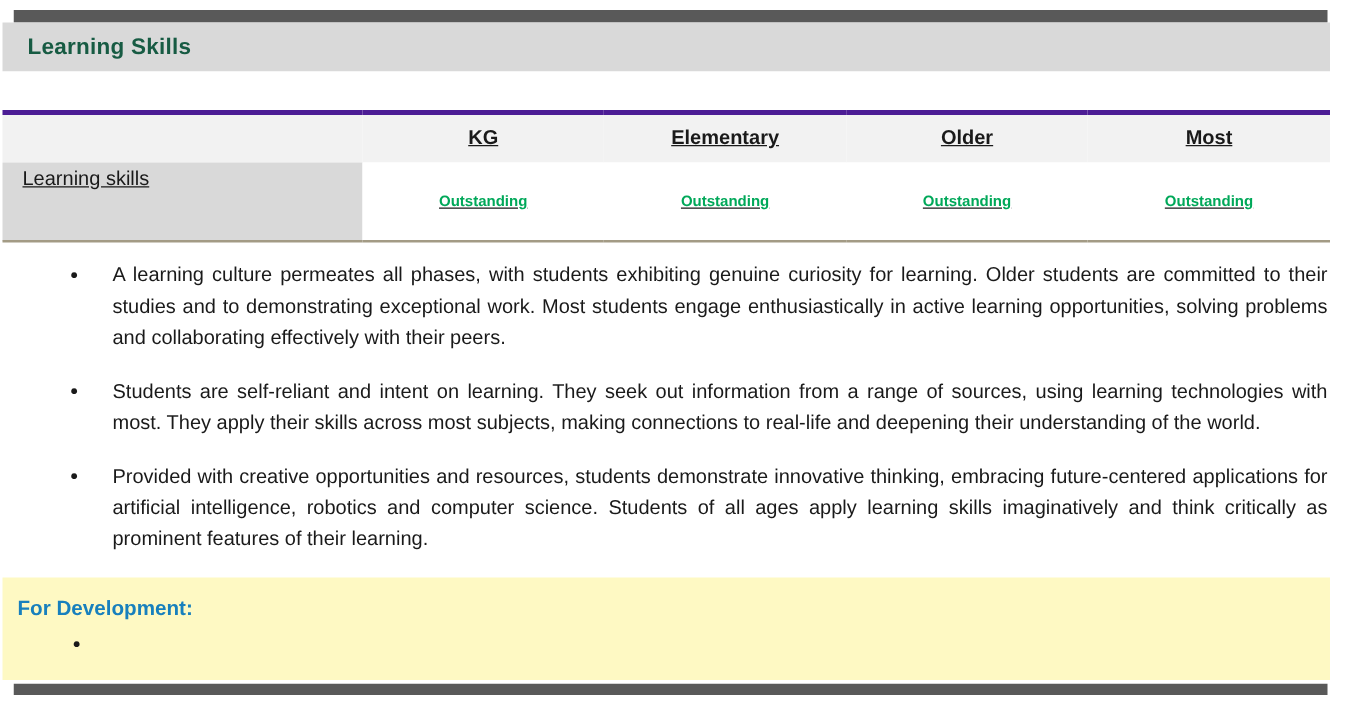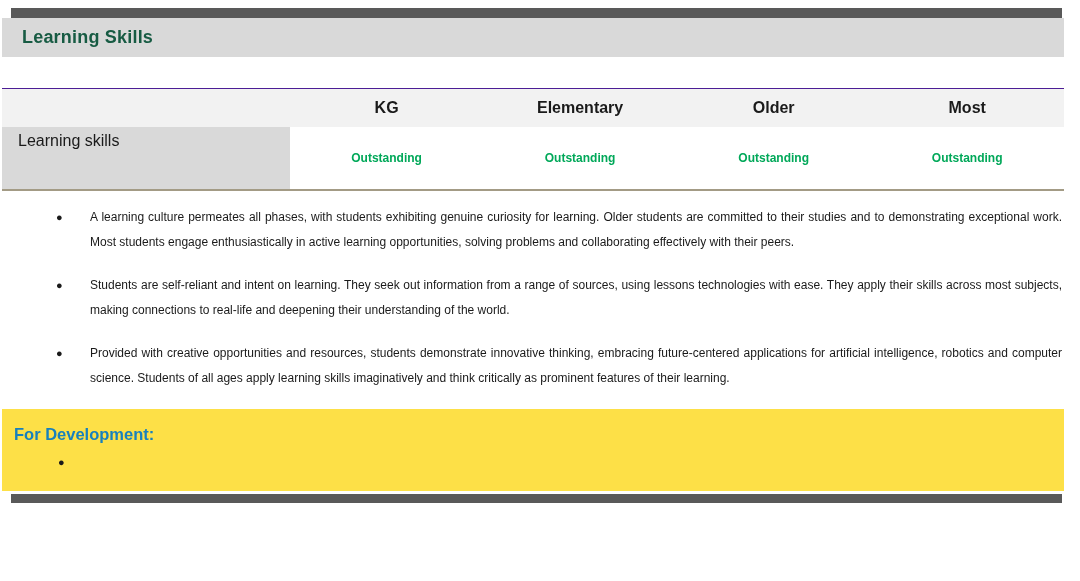--- a/index.html
+++ b/index.html
@@ -17,22 +17,22 @@
   .title-band{
     background:#d9d9d9;height:39px;margin:0 16px 0 2px;
     display:flex;align-items:center;padding-left:20px;box-sizing:border-box;
   }
   .title-band h1{
     margin:0;font-size:18px;font-weight:bold;color:#175b43;letter-spacing:.2px;
   }
 
   .grade-table{
     margin:31px 16px 0 2px;
-    border-top:1px solid #4c1d95;border-bottom:2px solid #a39b85;
-    border-collapse:collapse;width:1062px;table-layout:fixed;
+    border-top:4px solid #4c1d95;border-bottom:2px solid #a39b85;
+    border-collapse:collapse;width:1062px;table-layout:fixed;text-decoration:underline;
   }
   .grade-table col.label-col{width:287px;}
   .grade-table col.phase-col{width:193px;}
   .grade-table th{
     background:#f2f2f2;height:38px;font-size:16px;font-weight:bold;
     color:#1a1a1a;text-align:center;vertical-align:middle;padding:0;
   }
   .grade-table td{height:57px;vertical-align:middle;padding:0;}
   .grade-table td.row-label{
     background:#d9d9d9;vertical-align:top;text-align:left;
@@ -46,25 +46,25 @@
   .bullets{margin:14px 0 0 0;padding:0;list-style:none;}
   .bullets li{
     display:flex;margin:0 0 18px 0;
   }
   .bullets .dot{
     flex:0 0 34px;margin-left:56px;text-align:left;
     font-size:15px;line-height:25px;color:#1a1a1a;
   }
   .bullets .bullet-text{
     flex:1;margin-right:18px;text-align:justify;
-    font-size:12px;line-height:25px;color:#1a1a1a;
+    font-size:16px;line-height:25px;color:#1a1a1a;
   }
 
   .dev-section{
-    background:#fde047;margin:12px 16px 0 2px;
+    background:#fef9c3;margin:12px 16px 0 2px;
     padding:16px 0 16px 0;box-sizing:border-box;
   }
   .dev-section h2{
     margin:0 0 6px 0;padding-left:12px;
     font-size:16.5px;font-weight:bold;color:#1880bd;
   }
   .dev-section .bullets li{margin-bottom:0;}
   .dev-section .bullets{margin-top:2px;}
   .dev-section .bullet-text{text-align:left;}
 </style>
@@ -105,21 +105,21 @@
   </tbody>
     </table>
 
   <ul class="bullets">
     <li>
       <span class="dot" style="font-size: 11px;">●</span>
       <span class="bullet-text">A learning culture permeates all phases, with students exhibiting genuine curiosity for learning. Older students are committed to their studies and to demonstrating exceptional work. Most students engage enthusiastically in active learning opportunities, solving problems and collaborating effectively with their peers.</span>
     </li>
     <li>
       <span class="dot" style="font-size: 11px;">●</span>
-      <span class="bullet-text">Students are self-reliant and intent on learning. They seek out information from a range of sources, using lessons technologies with ease. They apply their skills across most subjects, making connections to real-life and deepening their understanding of the world.</span>
+      <span class="bullet-text">Students are self-reliant and intent on learning. They seek out information from a range of sources, using learning technologies with most. They apply their skills across most subjects, making connections to real-life and deepening their understanding of the world.</span>
     </li>
     <li>
       <span class="dot" style="font-size: 11px;">●</span>
       <span class="bullet-text">Provided with creative opportunities and resources, students demonstrate innovative thinking, embracing future-centered applications for artificial intelligence, robotics and computer science. Students of all ages apply learning skills imaginatively and think critically as prominent features of their learning.</span>
     </li>
   </ul>
 
   <div class="dev-section">
     <h2>For Development:</h2>
     <ul class="bullets">

